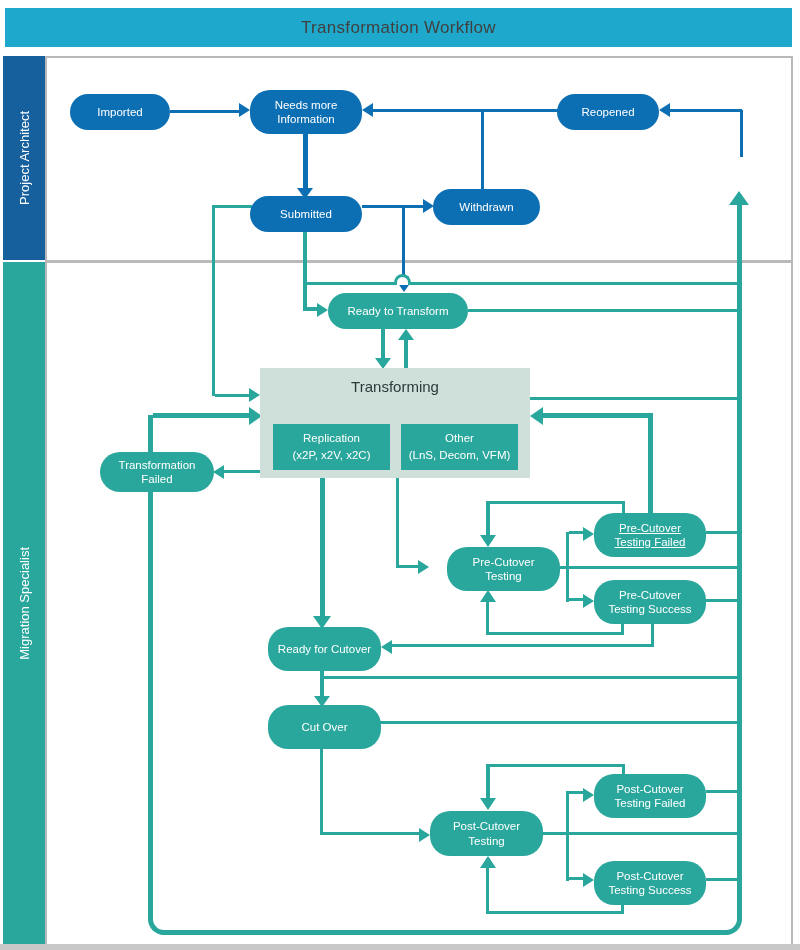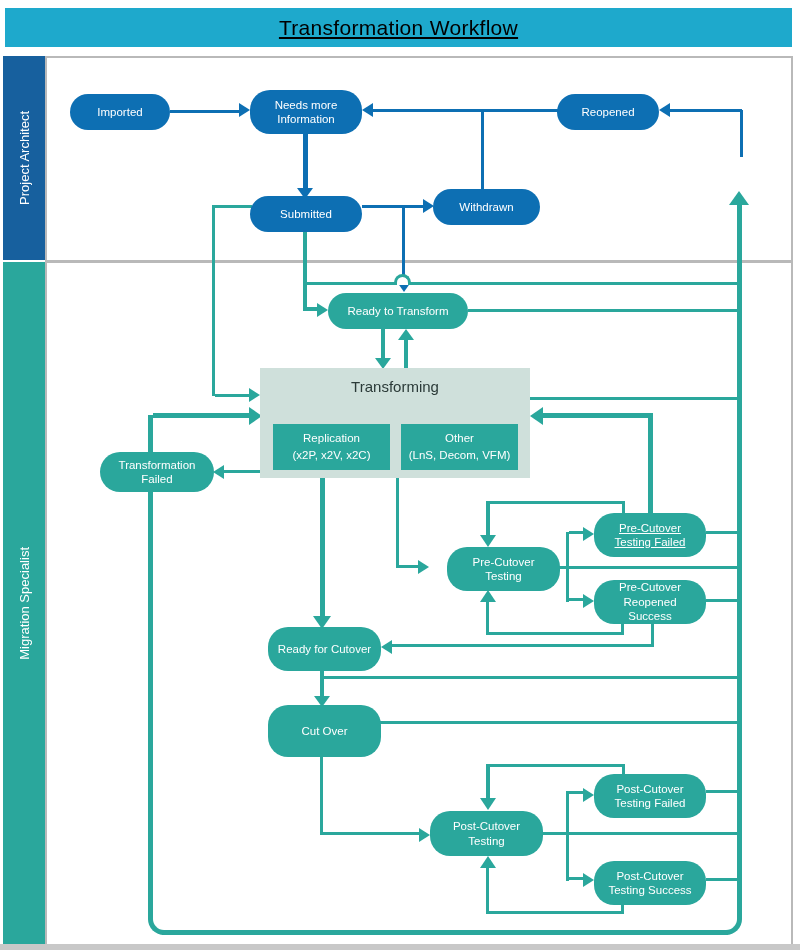--- a/index.html
+++ b/index.html
@@ -1,21 +1,21 @@
 <!DOCTYPE html>
 <html><head>
 <meta charset="utf-8">
 <style>
   html,body{margin:0;padding:0;background:#fff;}
   .stage{position:relative;width:800px;height:950px;background:#fff;overflow:hidden;
          font-family:"Liberation Sans","DejaVu Sans",sans-serif;}
   .abs{position:absolute;}
   .header-bar{position:absolute;left:5px;top:8px;width:787px;height:39px;background:var(--c-header);
               display:flex;align-items:center;justify-content:center;}
-  .header-bar .title{color:#000000;font-size:21px;letter-spacing:.3px;text-decoration:underline;}
+  .header-bar .title{color:#404040;font-size:17px;letter-spacing:.3px;}
   .frame{position:absolute;left:45px;top:56px;width:744px;height:886px;border:2px solid #b9b9b9;}
   .lane{position:absolute;left:3px;width:42px;display:flex;align-items:center;justify-content:center;}
   .lane-label{color:#fff;font-size:13px;writing-mode:vertical-rl;transform:rotate(180deg);white-space:nowrap;}
   .divider{position:absolute;left:45px;top:260px;width:748px;height:3px;background:#b9b9b9;}
   .bottom-band{position:absolute;left:0;top:944px;width:800px;height:6px;background:#c8c8c8;}
   .pill{position:absolute;border-radius:20px;display:flex;align-items:center;justify-content:center;
         text-align:center;color:#fff;font-size:11.5px;line-height:1.25;padding:0 8px;box-sizing:border-box;z-index:3;}
   .pill.blue{background:var(--c-blue);}
   .pill.teal{background:var(--c-teal);}
   .tbox{position:absolute;left:260px;top:368px;width:270px;height:110px;background:var(--c-box);z-index:2;}
@@ -173,26 +173,26 @@
   <div class="pill teal" style="left:100px;top:452px;width:114px;height:40px;">
       <span>Transformation Failed</span>
     </div>
   <div class="pill teal" style="left:447px;top:547px;width:113px;height:44px;">
       <span>Pre-Cutover Testing</span>
     </div>
   <div class="pill teal" style="left:594px;top:513px;width:112px;height:44px;text-decoration:underline;">
       <span>Pre-Cutover Testing Failed</span>
     </div>
   <div class="pill teal" style="left:594px;top:580px;width:112px;height:44px;">
-      <span>Pre-Cutover Reopened Success</span>
+      <span>Pre-Cutover Testing Success</span>
     </div>
   <div class="pill teal" style="left:268px;top:627px;width:113px;height:44px;">
       <span>Ready for Cutover</span>
     </div>
-  <div class="pill teal" style="left:268px;top:705px;width:113px;height:52px;">
+  <div class="pill teal" style="left:268px;top:705px;width:113px;height:44px;">
       <span>Cut Over</span>
     </div>
   <div class="pill teal" style="left:594px;top:774px;width:112px;height:44px;">
       <span>Post-Cutover Testing Failed</span>
     </div>
   <div class="pill teal" style="left:430px;top:811px;width:113px;height:45px;">
       <span>Post-Cutover Testing</span>
     </div>
   <div class="pill teal" style="left:594px;top:861px;width:112px;height:44px;">
       <span>Post-Cutover Testing Success</span>

